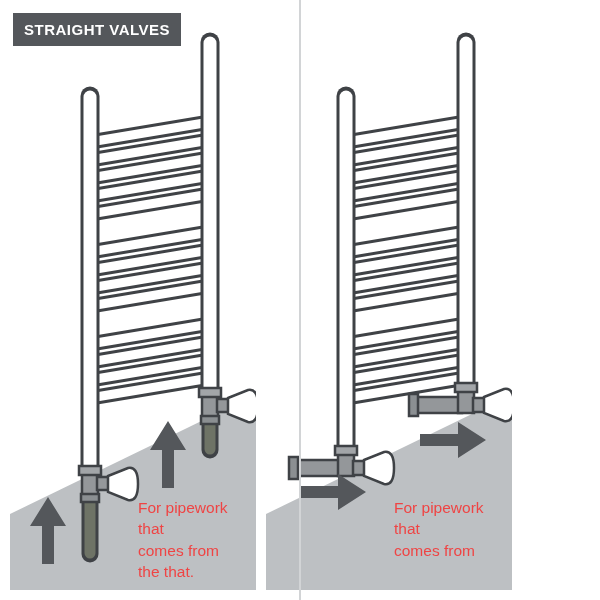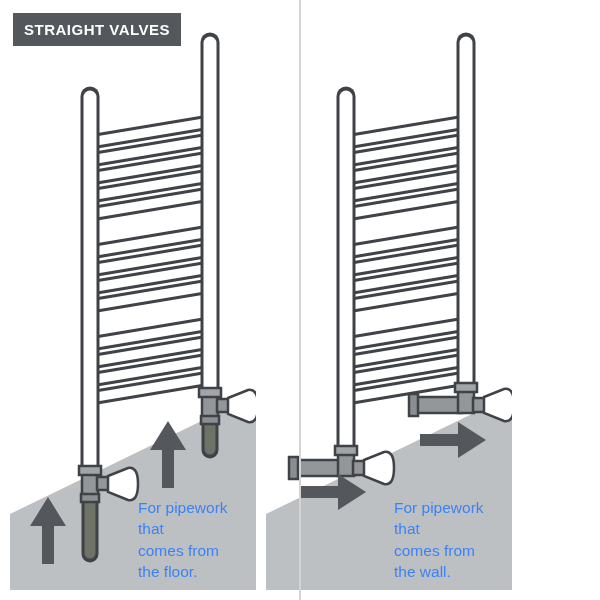--- a/index.html
+++ b/index.html
@@ -10,21 +10,21 @@
   .divider { position:absolute; left:299px; top:0; width:2px; height:600px; background:#d2d4d6; z-index:3; }
   .panel svg { position:absolute; left:0; top:0; width:300px; height:600px; }
   .header {
     position:absolute; top:13px; left:13px; z-index:2;
     background:#54575b; color:#ffffff;
     font-weight:bold; font-size:15px; letter-spacing:.5px;
     padding:8px 11px; white-space:nowrap;
   }
   .caption {
     position:absolute; left:138px; top:497px; z-index:2;
-    font-size:15.5px; font-weight:500; color:#3b82f6; line-height:1.38;
+    font-size:15.5px; font-weight:500; color:#ef4444; line-height:1.38;
   }
 </style>
 </head>
 <body>
 
 <div class="page">
 
   <div class="panel">
     <div class="header">STRAIGHT VALVES</div>
 
@@ -92,21 +92,21 @@
         <path d="M228,398 L248,390 Q258,388 258,406 Q258,424 248,422 L228,414 Z" fill="#ffffff" stroke="#3f4246" stroke-width="2.5"></path>
       </g>
 
       <polygon points="42,564 42,526 30,526 48,497 66,526 54,526 54,564" fill="#54575b"></polygon>
       <polygon points="162,488 162,450 150,450 168,421 186,450 174,450 174,488" fill="#54575b"></polygon>
     </svg>
 
     <div class="caption">
       <div>For pipework that</div>
       <div>comes from</div>
-      <div>the floor.</div>
+      <div>the that.</div>
     </div>
   </div>
 
   <div class="divider"></div>
 
   <div class="panel">
 
     <svg viewBox="0 0 300 600">
 
       <polygon points="10,514 290,378 290,590 10,590" fill="#bdc0c3"></polygon>
@@ -169,17 +169,16 @@
         <path d="M228,397 L248,389 Q258,387 258,405 Q258,423 248,421 L228,413 Z" fill="#ffffff" stroke="#3f4246" stroke-width="2.5"></path>
       </g>
 
       <polygon points="44,486 82,486 82,474 110,492 82,510 82,498 44,498" fill="#54575b"></polygon>
       <polygon points="164,434 202,434 202,422 230,440 202,458 202,446 164,446" fill="#54575b"></polygon>
     </svg>
 
     <div class="caption">
       <div>For pipework that</div>
       <div>comes from</div>
-      <div>the wall.</div>
     </div>
   </div>
 
 </div>
 
 </body></html>

